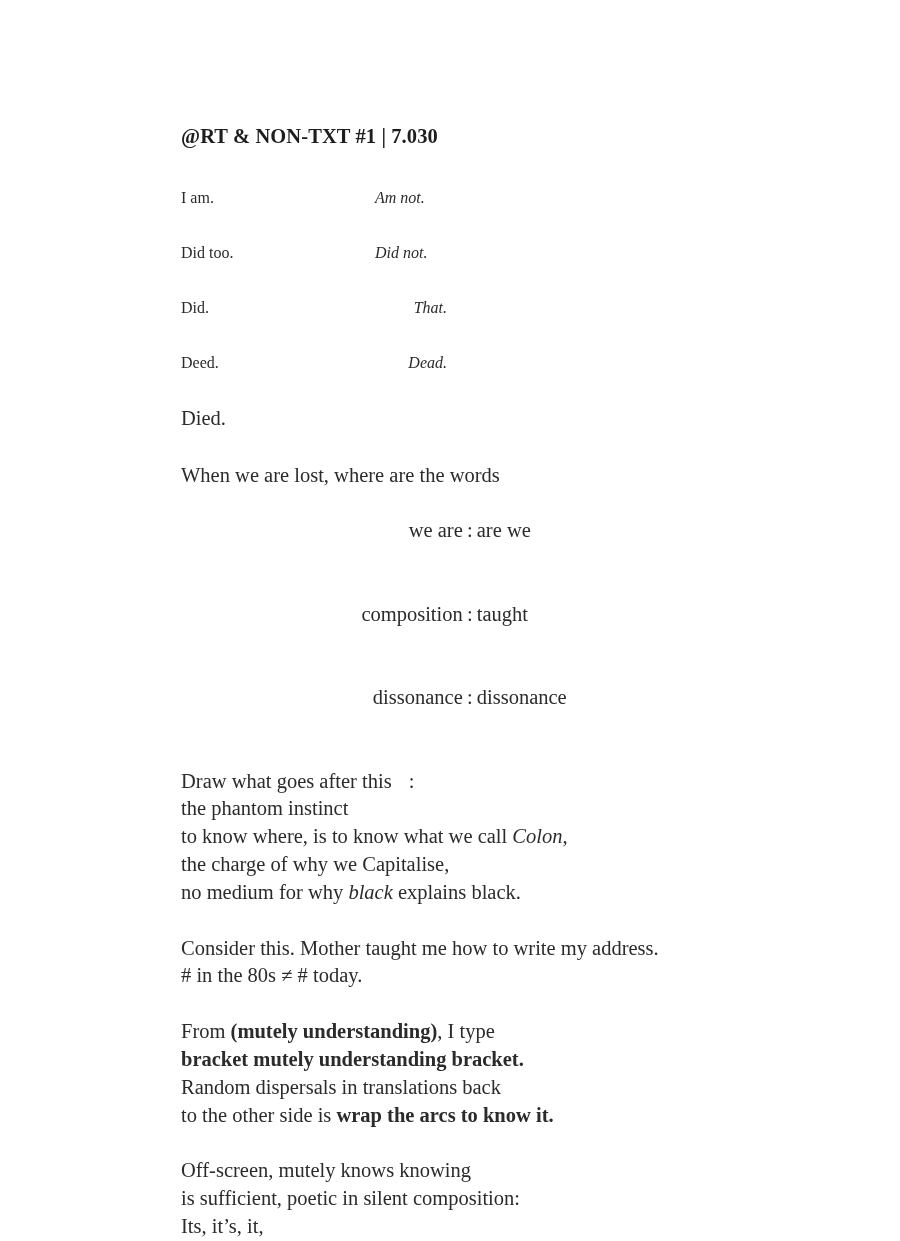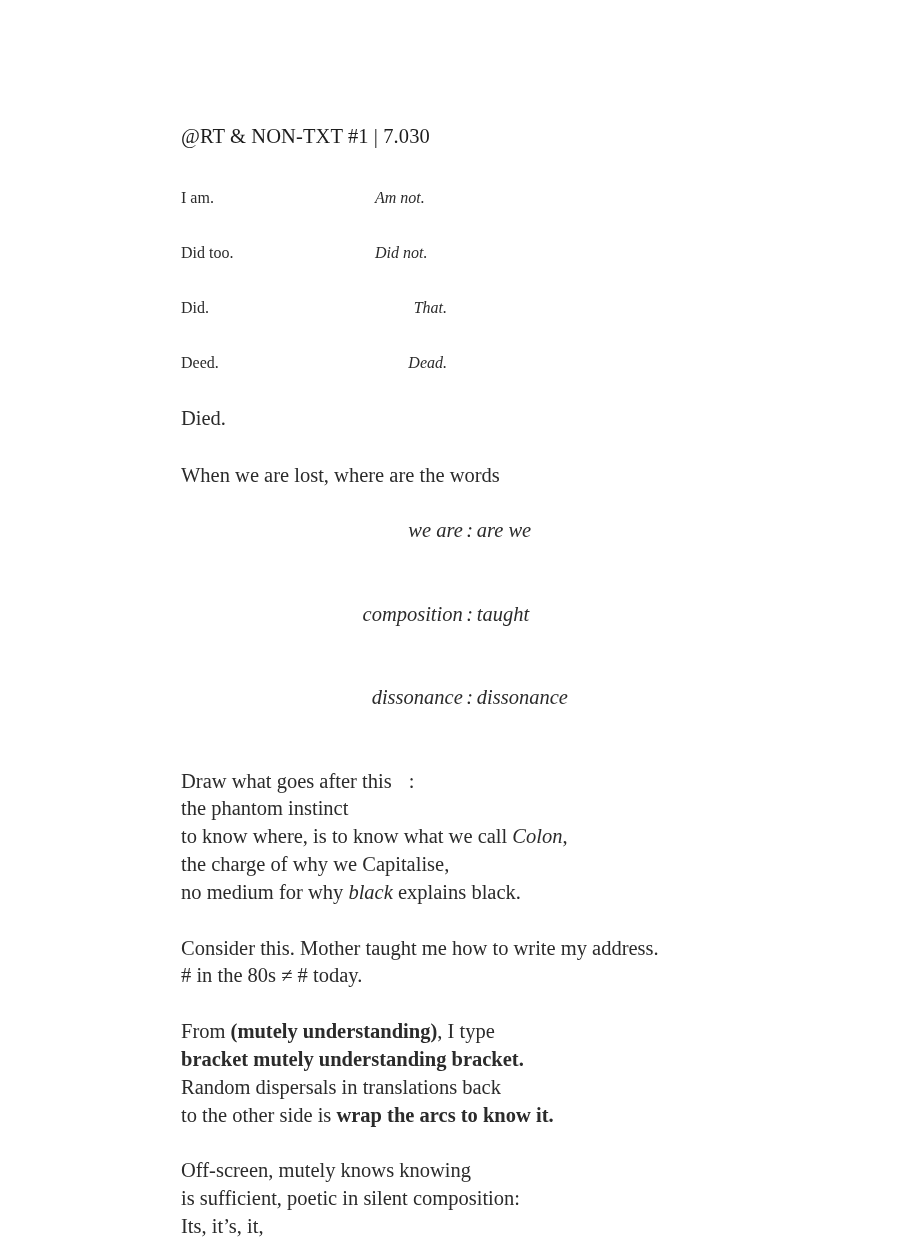--- a/index.html
+++ b/index.html
@@ -19,21 +19,21 @@
     position: relative;
     width: 900px;
     height: 1241px;
     box-sizing: border-box;
     padding: 124px 0 0 181px;
     background: #ffffff;
   }
 
   .poem-title {
     font-size: 20.5px;
-    font-weight: normal;
+    font-weight: bold;
     letter-spacing: 0.1px;
     color: #1d1d1d;
     margin: 0 0 38px 0;
     line-height: 1.2;
   }
 
   
   .dialogue {
     margin: 0 0 0 0;
   }
@@ -86,21 +86,20 @@
     line-height: 27.8px;
     margin-bottom: 28px;
   }
   .colon-block .line {
     white-space: pre;
     display: block;
   }
   .colon-row {
     display: block;
     white-space: pre;
-    font-style: italic;
   }
   .colon-row .lhs {
     display: inline-block;
     width: 251px;     
     text-align: right;
   }
   .colon-row .sep {
     display: inline-block;
     width: 14px;
     text-align: center;

